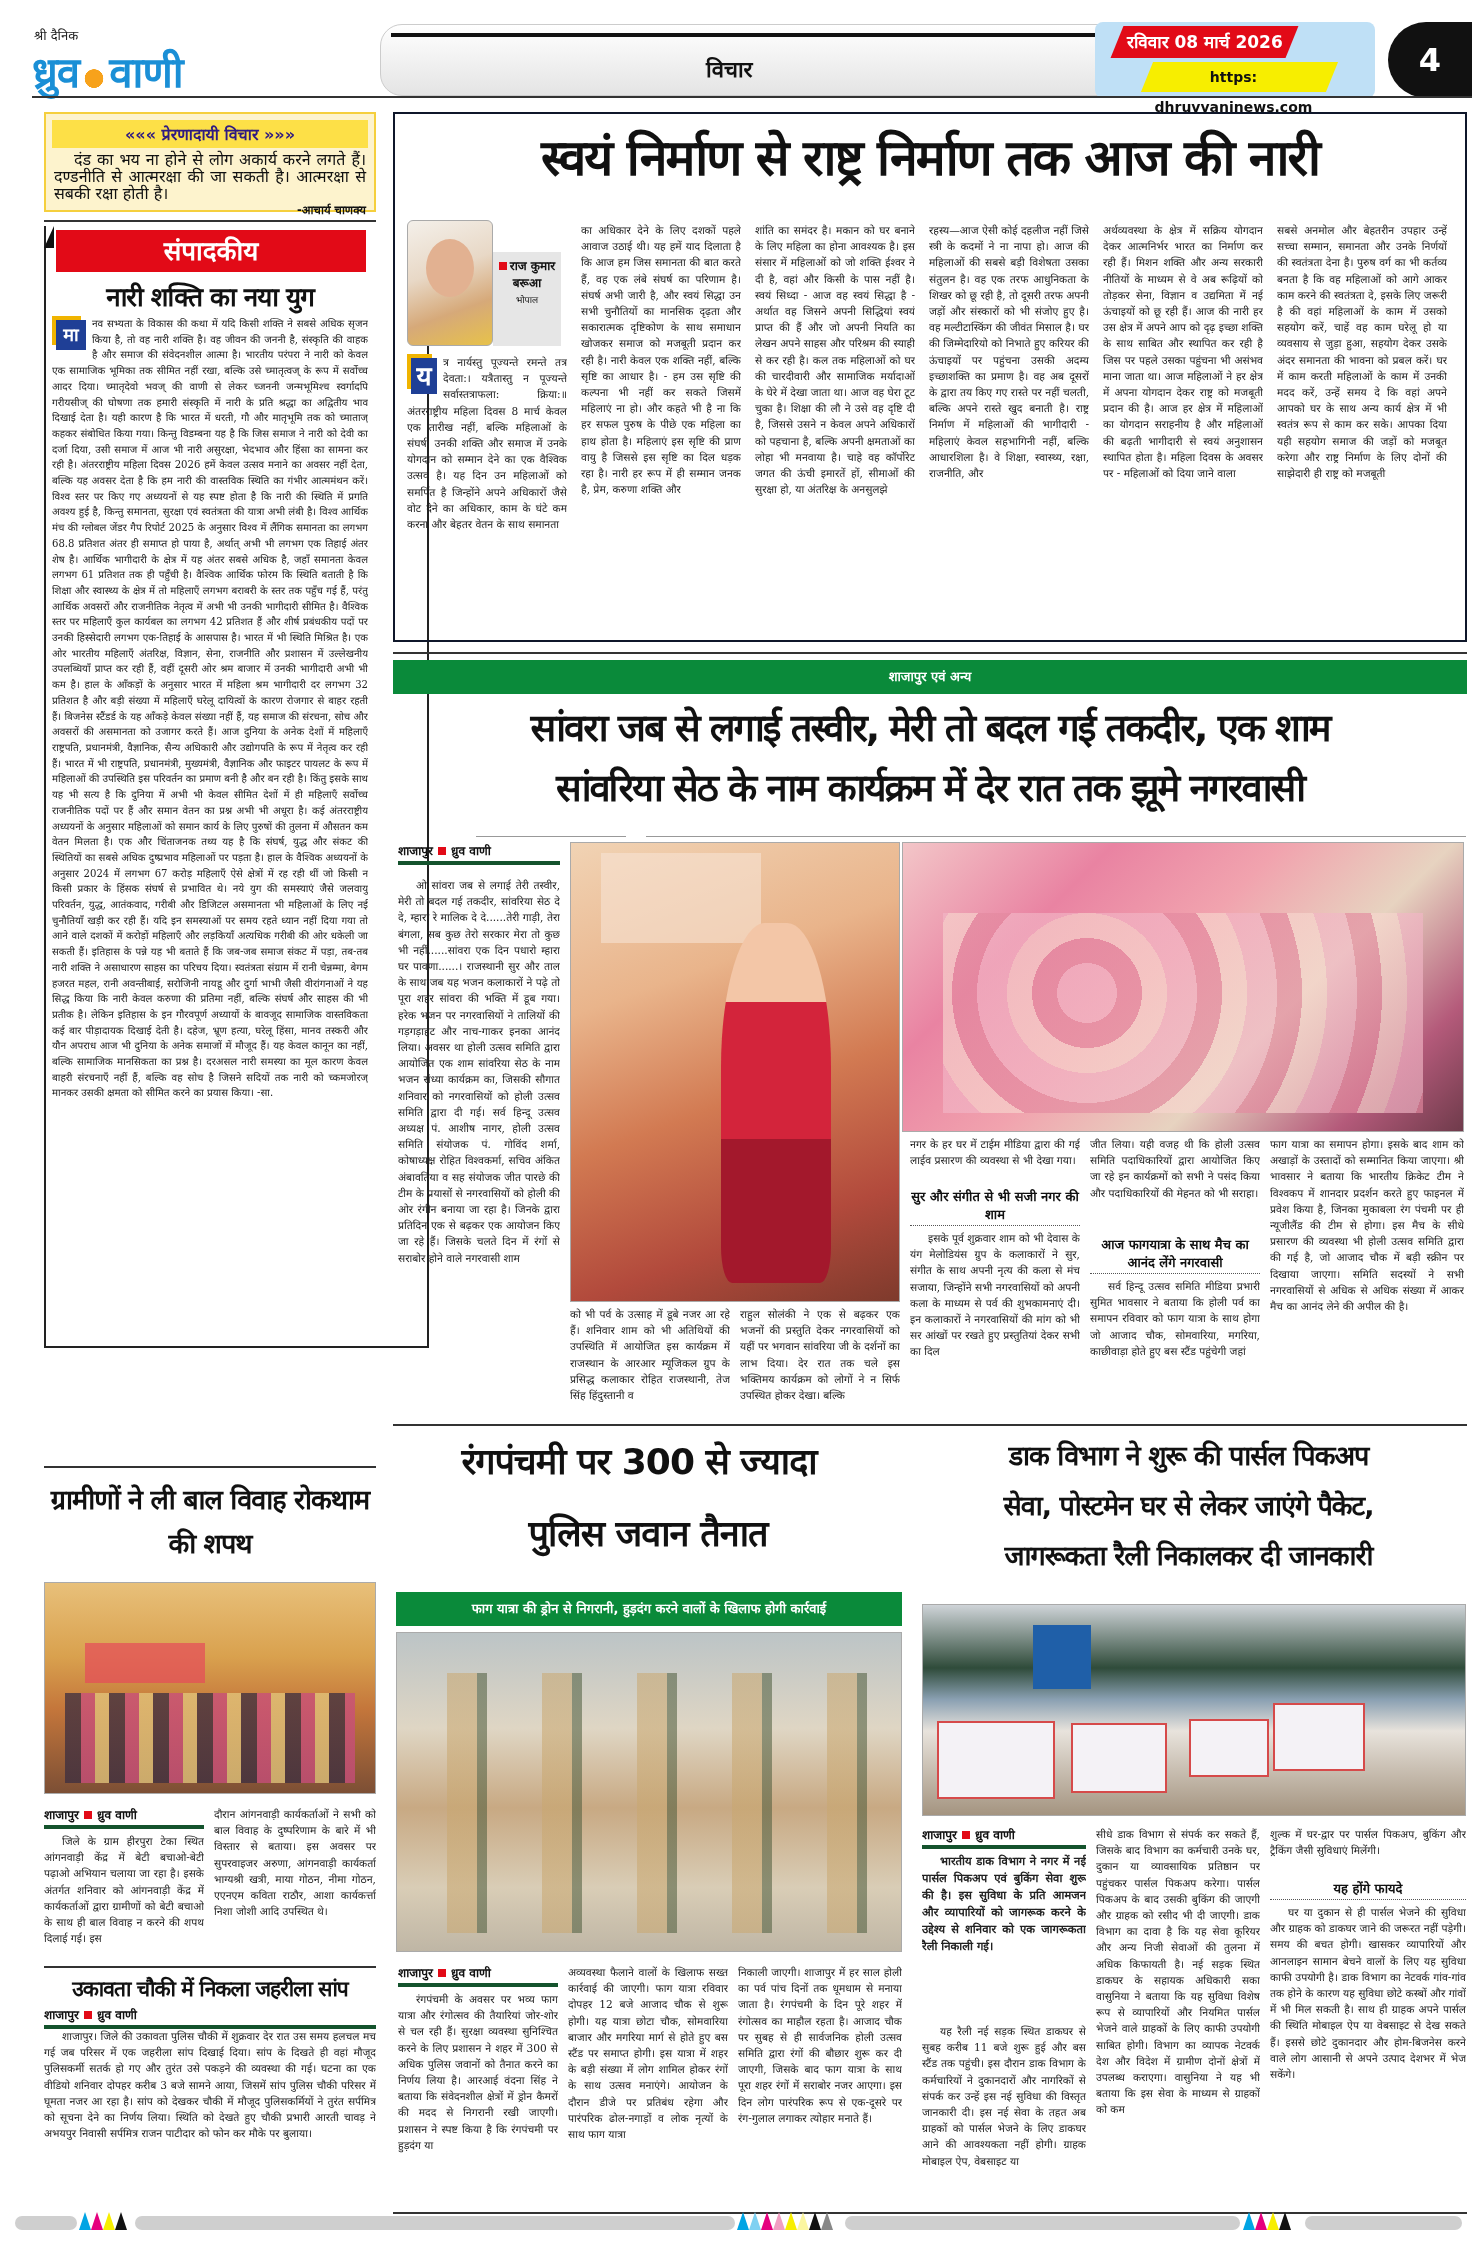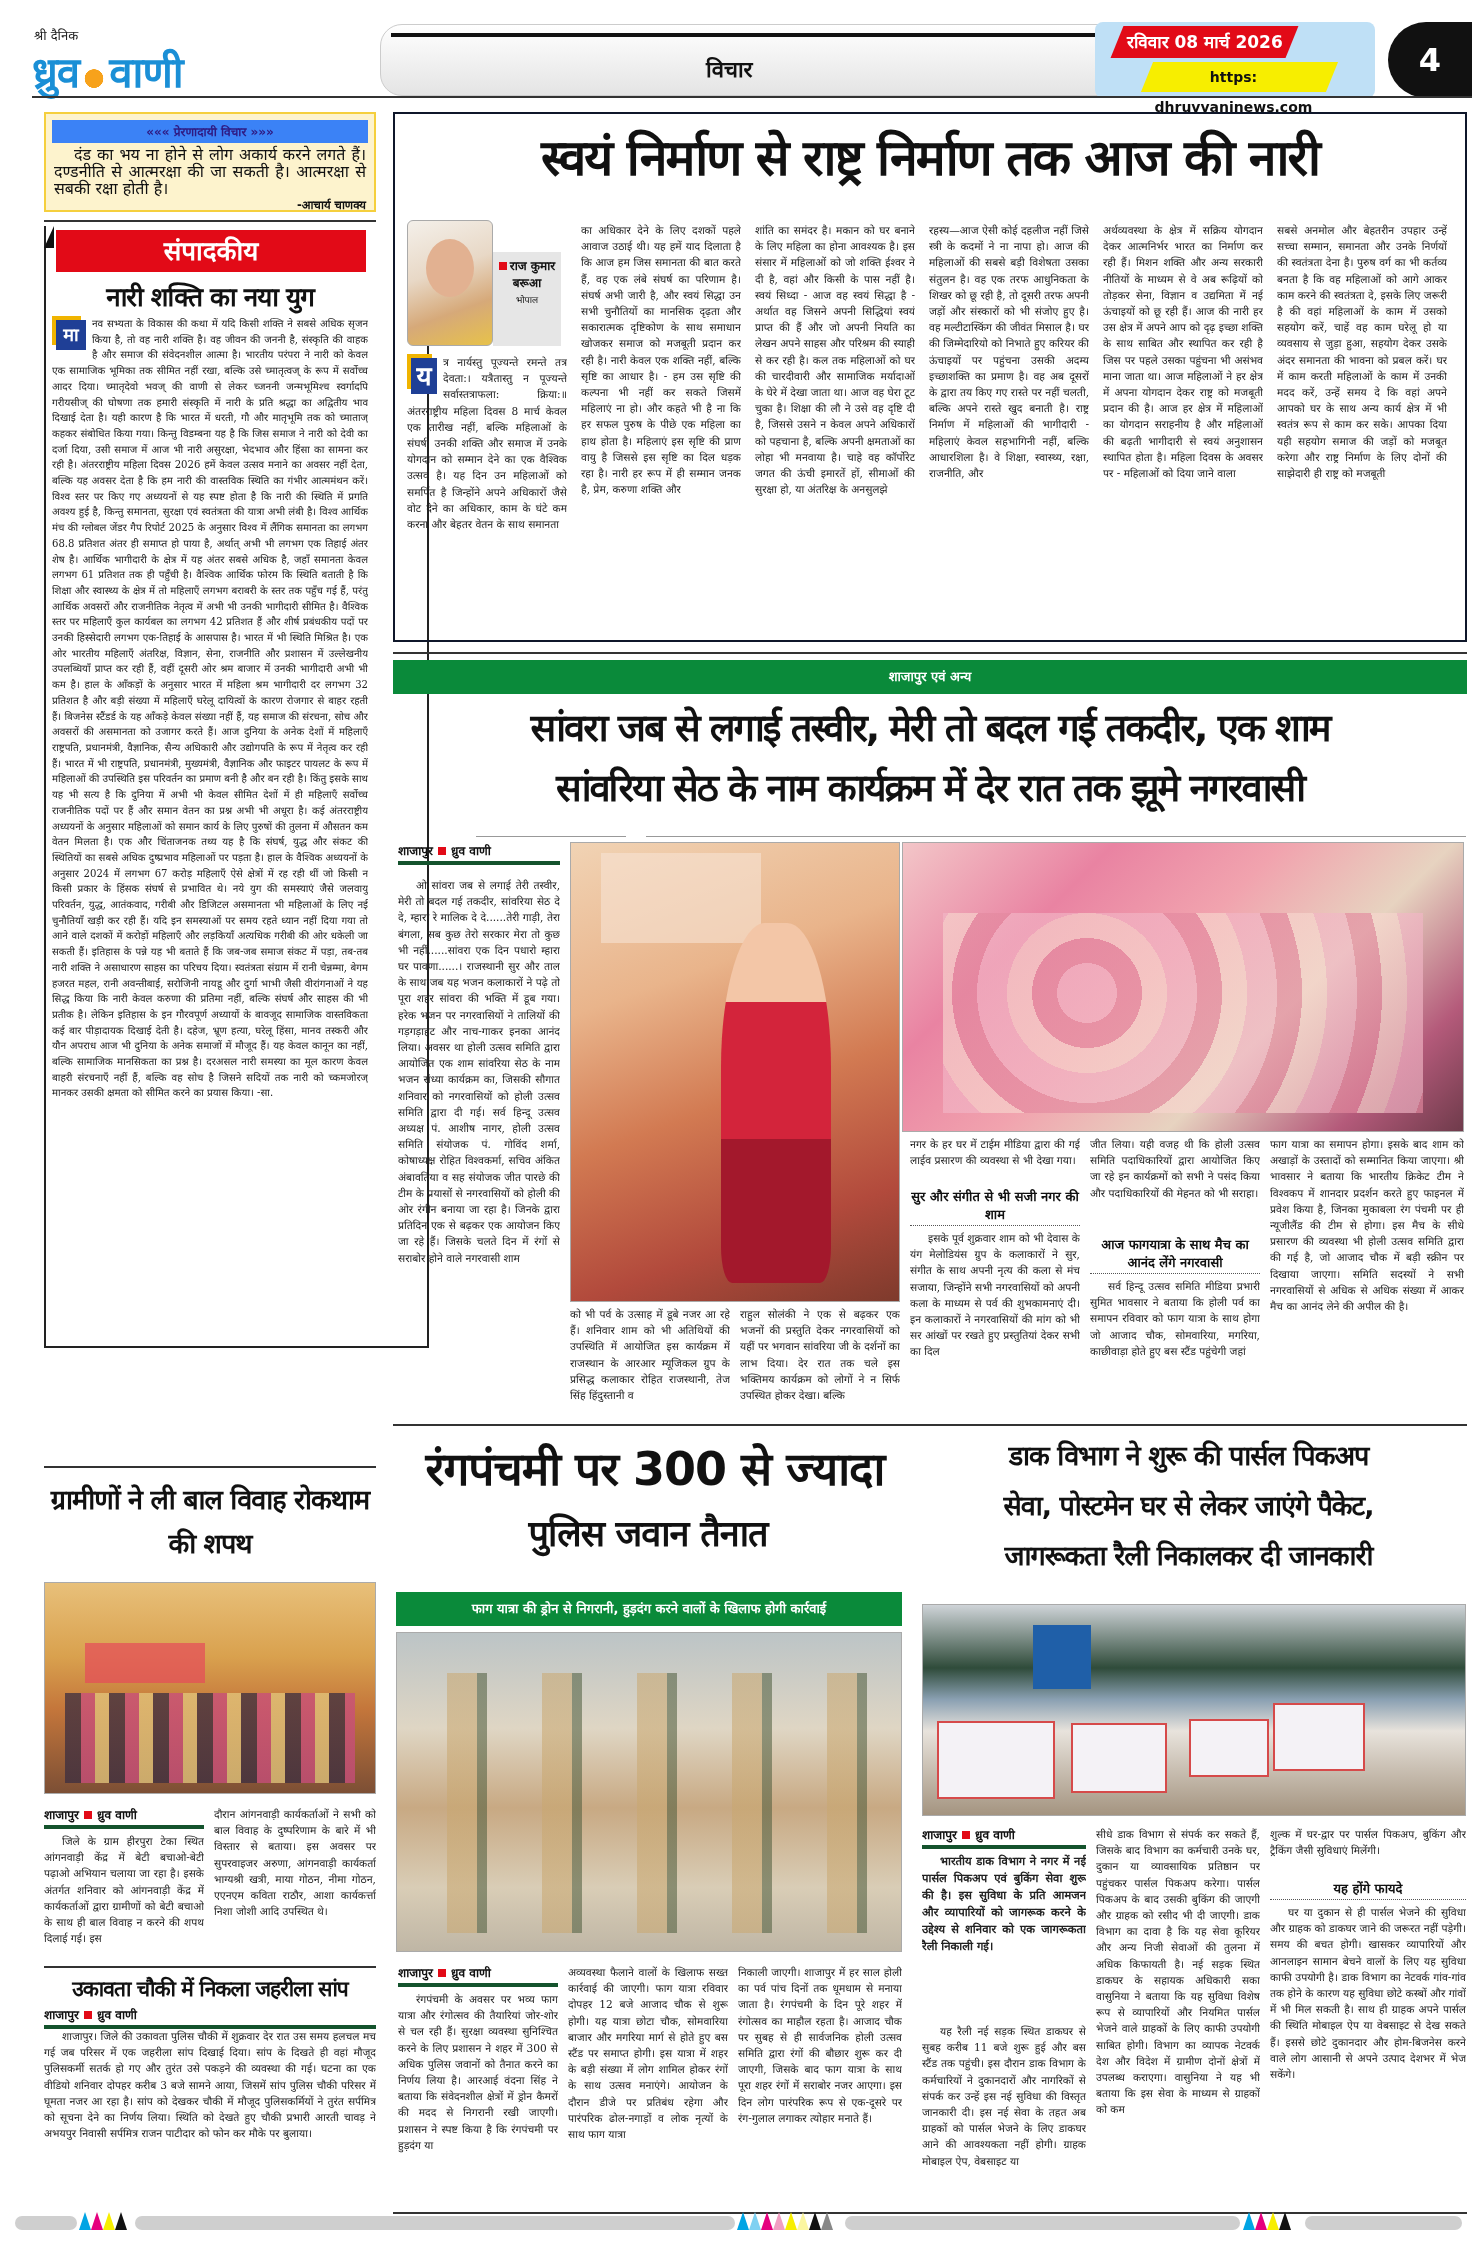--- a/index.html
+++ b/index.html
@@ -43,21 +43,21 @@
   </div>
   <div class="abs date-box" style="left:1095px;top:22px;width:280px;height:76px">
     <div class="abs date-red" style="left:22px;top:4px;width:175px;height:32px;line-height:32px"><span>रविवार 08 मार्च 2026</span></div>
     <div class="abs date-yel" style="left:52px;top:40px;width:185px;height:30px;line-height:30px"><span>https: dhruvvaninews.com</span></div>
   </div>
   <div class="abs page-no" style="left:1388px;top:22px;width:84px;height:76px;line-height:76px"><span>4</span></div>
   <div class="abs rule" style="left:32px;top:96px;width:1440px"></div>
 </div>
 
 <div class="abs" style="left:44px;top:112px;width:332px;height:100px;background:#fdf3cd;border:2px solid #f5cf3d">
-  <div style="margin:6px 6px 3px;background:#3b82f6;color:#2f1a82;font-weight:bold;font-size:12px;text-align:center;padding:3px">««« प्रेरणादायी विचार »»»</div>
+  <div style="margin:6px 6px 3px;background:#fde047;color:#2f1a82;font-weight:bold;font-size:16px;text-align:center;padding:3px">««« प्रेरणादायी विचार »»»</div>
   <div class="serif" style="font-size:16px;line-height:17px;padding:0 8px;text-indent:20px;text-align:justify">दंड का भय ना होने से लोग अकार्य करने लगते हैं। दण्डनीति से आत्मरक्षा की जा सकती है। आत्मरक्षा से सबकी रक्षा होती है।</div>
   <div style="font-size:11.5px;font-weight:bold;text-align:right;padding:0 8px">-आचार्य चाणक्य</div>
 </div>
 <div class="abs rule" style="left:44px;top:220px;width:332px"></div>
 
 <div class="abs" style="left:44px;top:226px;width:385px;height:1122px;border:2px solid #222;border-top:none">
   <div class="abs" style="left:10px;top:4px;width:310px;height:42px;background:#e20a17;color:#fff;font-size:26px;font-weight:bold;text-align:center;line-height:42px">संपादकीय</div>
   <div class="abs" style="left:-2px;top:0;width:0;height:0;border-top:22px solid transparent;border-right:10px solid #111"></div>
   <div class="abs" style="right:-2px;top:0;width:0;height:0;border-top:22px solid transparent;border-left:10px solid #111"></div>
   <div class="abs head" style="left:0;top:52px;width:328px;font-size:26px">नारी शक्ति का नया युग</div>
@@ -162,21 +162,21 @@
   <div class="body-text" style="height:130px">
       <p>सर्व हिन्दू उत्सव समिति मीडिया प्रभारी सुमित भावसार ने बताया कि होली पर्व का समापन रविवार को फाग यात्रा के साथ होगा जो आजाद चौक, सोमवारिया, मगरिया, काछीवाड़ा होते हुए बस स्टैंड पहुंचेगी जहां</p>
     </div>
 </div>
 <div class="abs body-text" style="left:1270px;top:1136px;width:194px;height:278px">
     <p style="text-indent:0">फाग यात्रा का समापन होगा। इसके बाद शाम को अखाड़ों के उस्तादों को सम्मानित किया जाएगा। श्री भावसार ने बताया कि भारतीय क्रिकेट टीम ने विश्वकप में शानदार प्रदर्शन करते हुए फाइनल में प्रवेश किया है, जिनका मुकाबला रंग पंचमी पर ही न्यूजीलैंड की टीम से होगा। इस मैच के सीधे प्रसारण की व्यवस्था भी होली उत्सव समिति द्वारा की गई है, जो आजाद चौक में बड़ी स्क्रीन पर दिखाया जाएगा। समिति सदस्यों ने सभी नगरवासियों से अधिक से अधिक संख्या में आकर मैच का आनंद लेने की अपील की है।</p>
   </div>
 
 <div class="abs rule" style="left:393px;top:1424px;width:1074px"></div>
 
-<div class="abs head" style="left:400px;top:1436px;width:510px;font-size:46px">रंगपंचमी पर 300 से ज्यादा</div>
+<div class="abs head" style="left:384px;top:1436px;width:510px;font-size:36px">रंगपंचमी पर 300 से ज्यादा</div>
 <div class="abs head" style="left:393px;top:1508px;width:510px;font-size:36px">पुलिस जवान तैनात</div>
 <div class="abs" style="left:396px;top:1592px;width:506px;height:34px;background:#0a8a3a;color:#fff;text-align:center;font-size:13px;line-height:34px;font-weight:bold"><span>फाग यात्रा की ड्रोन से निगरानी, हुड़दंग करने वालों के खिलाफ होगी कार्रवाई</span></div>
 <div class="abs photo" style="left:396px;top:1632px;width:506px;height:320px;background:linear-gradient(180deg,#bcc4c6 0%,#dfd6c4 30%,#c8a983 55%,#d9cdb6 80%,#bfb6a5 100%)">
   <div class="abs" style="left:20px;top:40px;width:466px;height:260px;background:repeating-linear-gradient(90deg,transparent 0 30px,#c9a76f 30px 60px,#4b5a3a 60px 70px,transparent 70px 95px);opacity:.55"></div>
 </div>
 <div class="abs" style="left:398px;top:1964px;width:160px">
   <div class="byline"><span>शाजापुर</span><span class="sq"></span><span>ध्रुव वाणी</span></div>
   <div class="body-text" style="height:214px;margin-top:4px">
       <p>रंगपंचमी के अवसर पर भव्य फाग यात्रा और रंगोत्सव की तैयारियां जोर-शोर से चल रही हैं। सुरक्षा व्यवस्था सुनिश्चित करने के लिए प्रशासन ने शहर में 300 से अधिक पुलिस जवानों को तैनात करने का निर्णय लिया है। आरआई वंदना सिंह ने बताया कि संवेदनशील क्षेत्रों में ड्रोन कैमरों की मदद से निगरानी रखी जाएगी। प्रशासन ने स्पष्ट किया है कि रंगपंचमी पर हुड़दंग या</p>
     </div>

